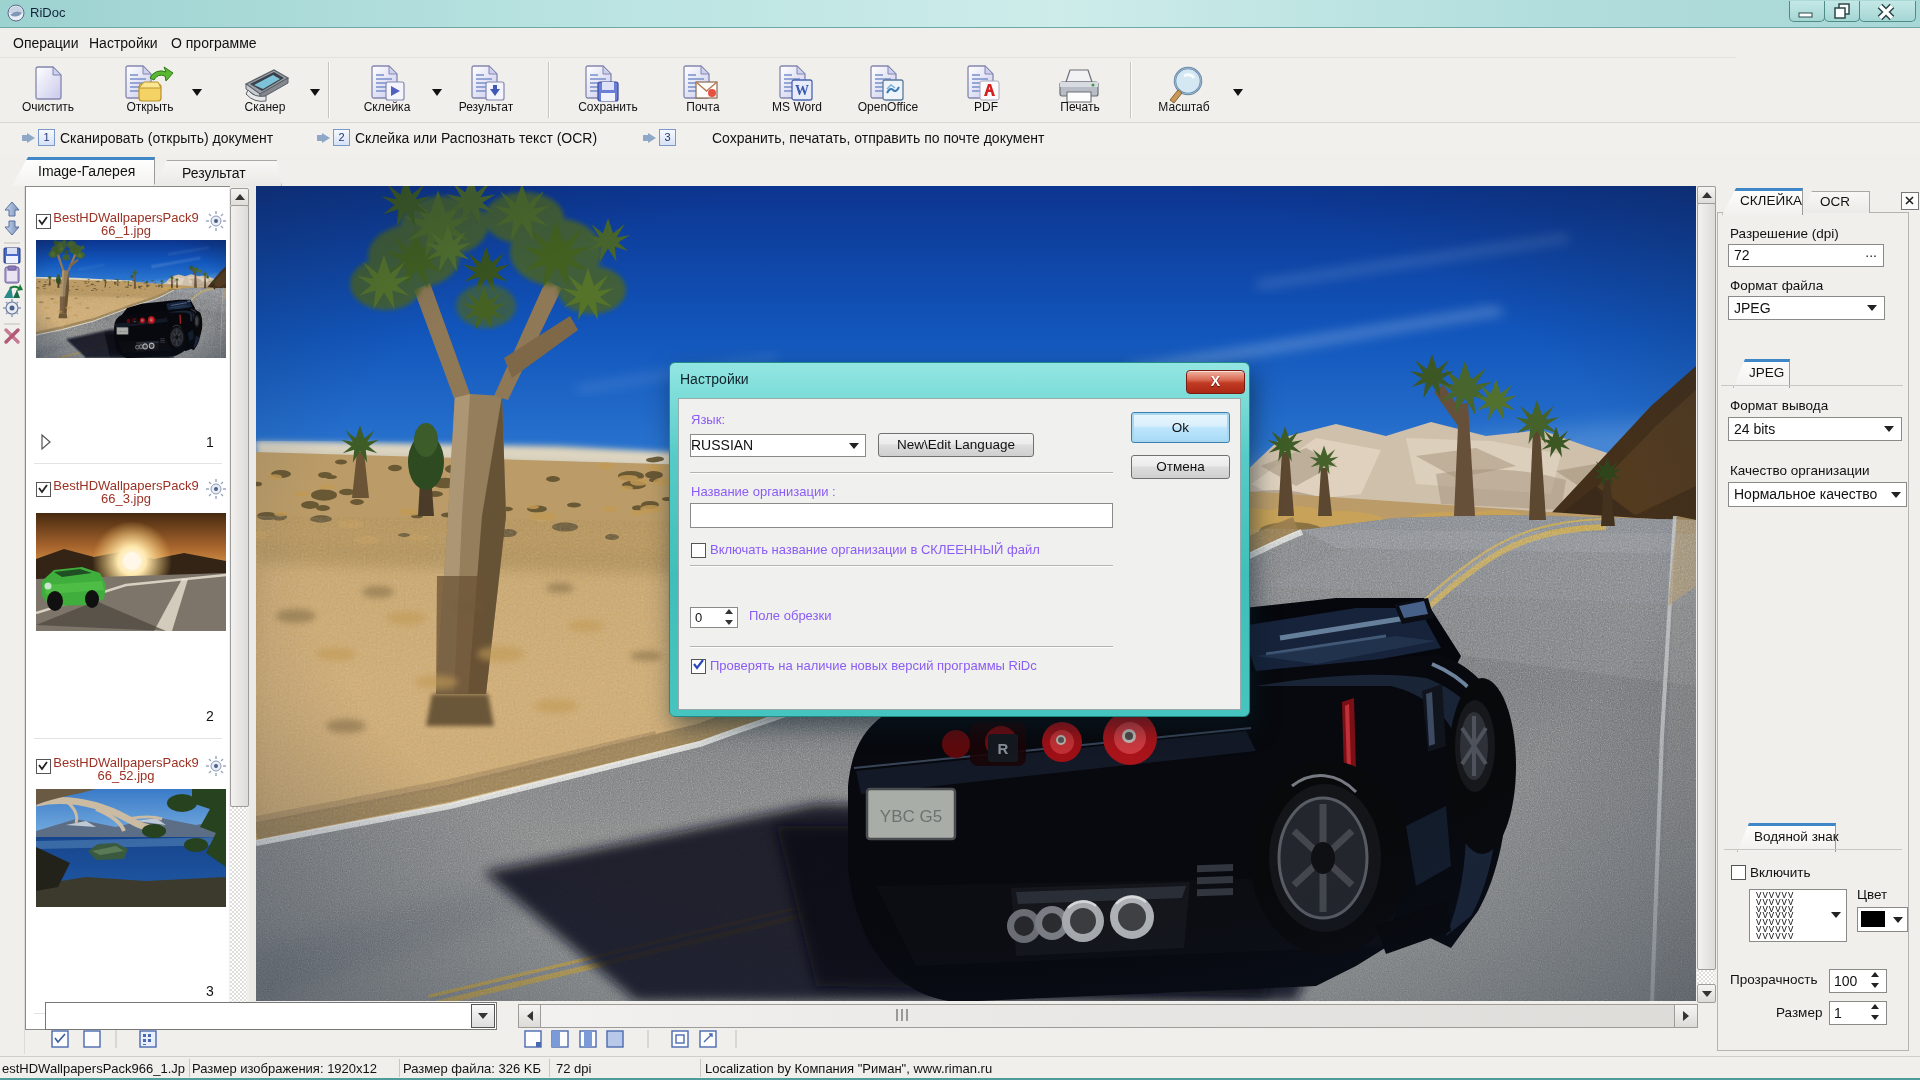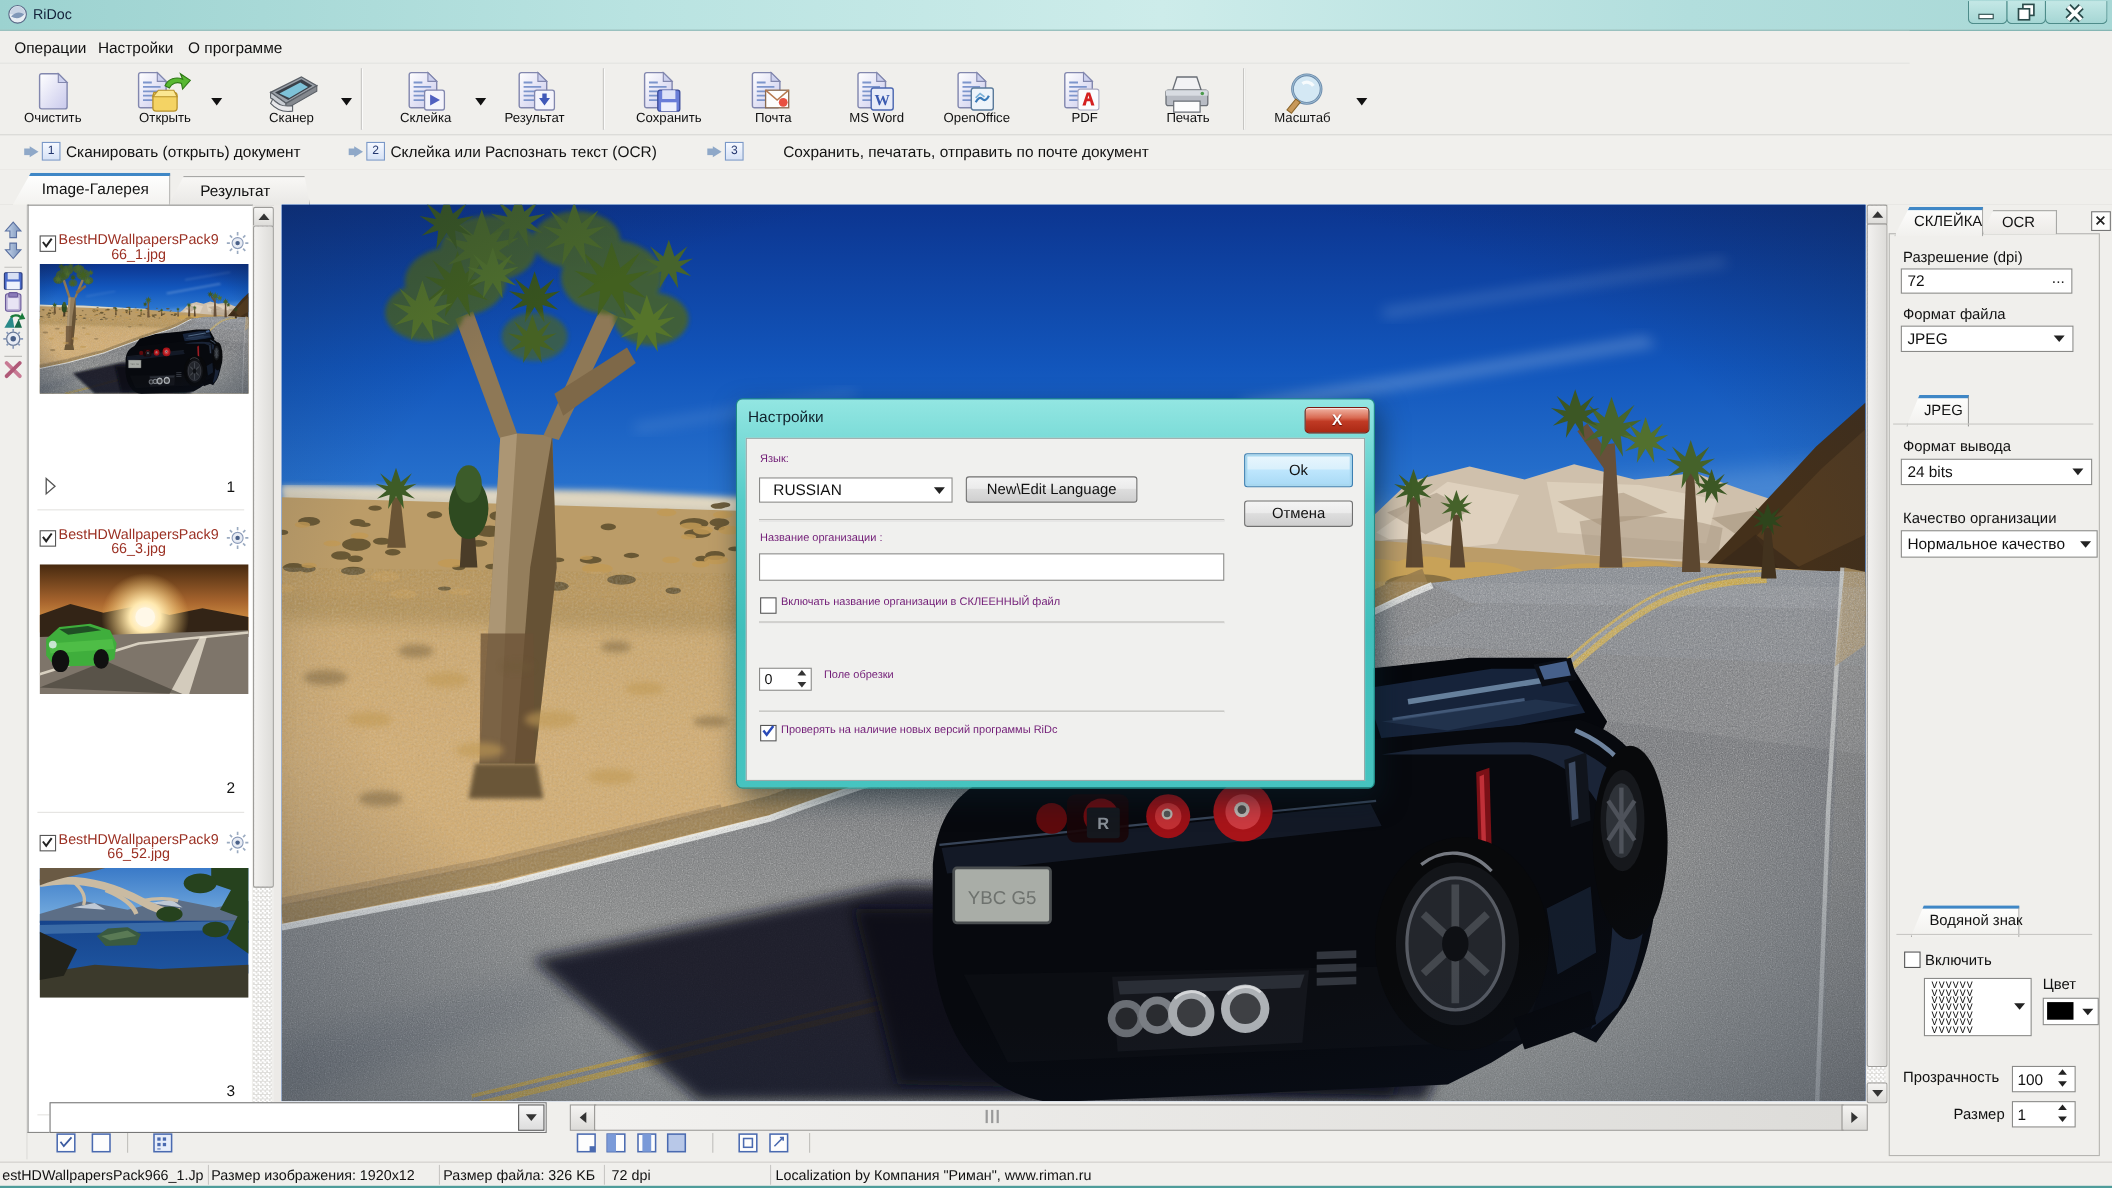--- a/index.html
+++ b/index.html
@@ -51,21 +51,21 @@
   
   #statusbar{left:0;top:1056px;width:1920px;height:22px;background:#f0efec;border-top:1px solid #cfcecb;font-size:13px;color:#111;}
   #statusbar .s{position:absolute;top:4px;white-space:nowrap;}
   .ssep{position:absolute;top:2px;height:18px;width:1px;background:#c8c7c4;}
   #bottomline{left:0;top:1078px;width:1920px;height:2px;background:#4e9c9a;}
   
   #dialog{left:669px;top:362px;width:579px;height:353px;
     background:linear-gradient(180deg,#93e6e2 0%,#56ccc8 26%,#3fbfbb 60%,#46c4c0 100%);
     border:1px solid #1f8a86;border-radius:6px;box-shadow:4px 10px 24px rgba(10,30,40,.55);}
   #dlg-inner{position:absolute;left:8px;top:35px;width:561px;height:310px;background:#f0f0ee;border:1px solid #9aa;}
-  .dlabel{position:absolute;font-size:10px;color:#701a75;}
+  .dlabel{position:absolute;font-size:13px;color:#8b5cf6;}
   .dsep{position:absolute;height:1px;background:#b4b3b0;border-bottom:1px solid #fdfdfc;}
   .dbtn{position:absolute;border:1px solid #707070;border-radius:3px;
     background:linear-gradient(180deg,#f4f4f4 0%,#ebebeb 45%,#dddddd 50%,#cfcfcf 100%);
     font-size:13.5px;color:#111;text-align:center;}
 </style></head>
 <body>
 
 <div class="abs" id="titlebar">
   <svg class="abs" style="left:7px;top:4px" width="18" height="18" viewBox="0 0 18 18">
     <circle cx="9" cy="9" r="8" fill="#e8eef4" stroke="#5a6a88"></circle>
@@ -1033,21 +1033,21 @@
 </div>
 <div class="abs" id="bottomline"></div>
 
 <div class="abs" id="dialog">
   <div style="position:absolute;left:10px;top:8px;font-size:14px;color:#10222c">Настройки</div>
   <div style="position:absolute;left:516px;top:7px;width:57px;height:22px;border:1px solid #7a1a10;border-radius:4px;
        background:linear-gradient(180deg,#f0b4a4 0%,#d96a52 40%,#c03a24 55%,#aa2814 100%);box-shadow:inset 0 1px 0 rgba(255,255,255,.6);
        color:#fff;font-size:14px;font-weight:bold;text-align:center;line-height:21px;text-shadow:0 1px 1px #5a0a05">X</div>
   <div id="dlg-inner">
     <div class="dlabel" style="left:12px;top:13px">Язык:</div>
-    <div class="rp-input" style="left:11px;top:35px;width:174px;height:21px;line-height:21px"><span style="margin-left:12px">RUSSIAN</span>
+    <div class="rp-input" style="left:11px;top:35px;width:174px;height:21px;line-height:21px"><span style="margin-left:0">RUSSIAN</span>
       <div class="combo-arr" style="right:6px;top:8px"></div></div>
     <div class="dbtn" style="left:199px;top:34px;width:154px;height:22px;line-height:22px">New\Edit Language</div>
     <div class="dbtn" style="left:452px;top:13px;width:97px;height:29px;line-height:29px;
          border:1px solid #3c7fb1;box-shadow:inset 0 0 0 2px #a8d8f0;
          background:linear-gradient(180deg,#eaf6fd 0%,#d9f0fc 45%,#bee6fd 50%,#a7d9f5 100%)">Ok</div>
     <div class="dbtn" style="left:452px;top:56px;width:97px;height:22px;line-height:22px">Отмена</div>
     <div class="dsep" style="left:11px;top:73px;width:423px"></div>
     <div class="dlabel" style="left:12px;top:85px">Название организации :</div>
     <div class="rp-input" style="left:11px;top:104px;width:421px;height:23px"></div>
     <div class="chk" style="left:12px;top:144px"></div>

